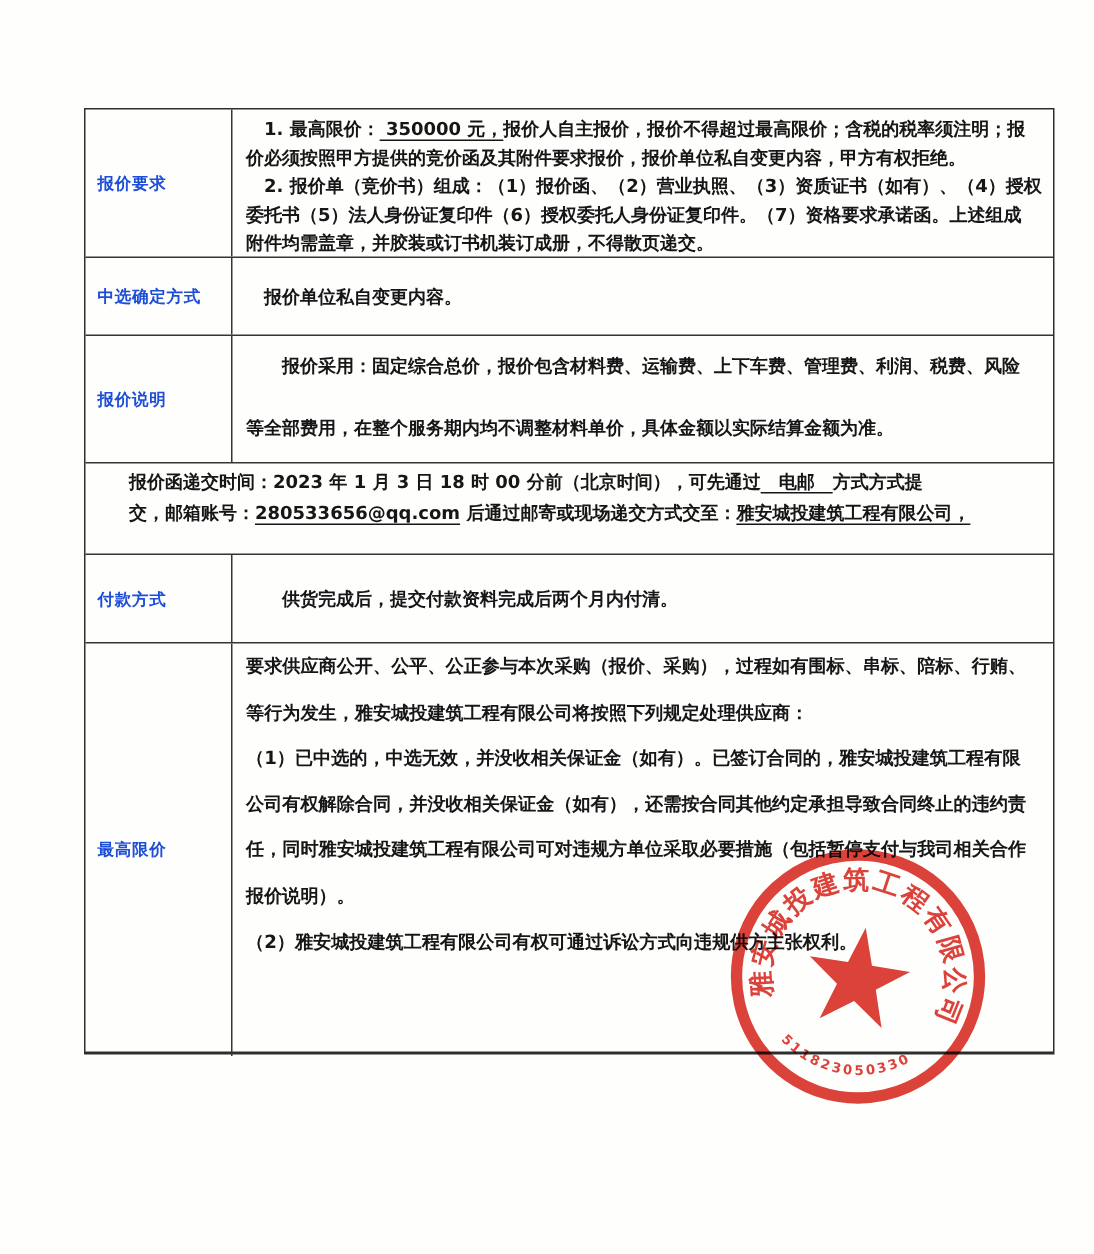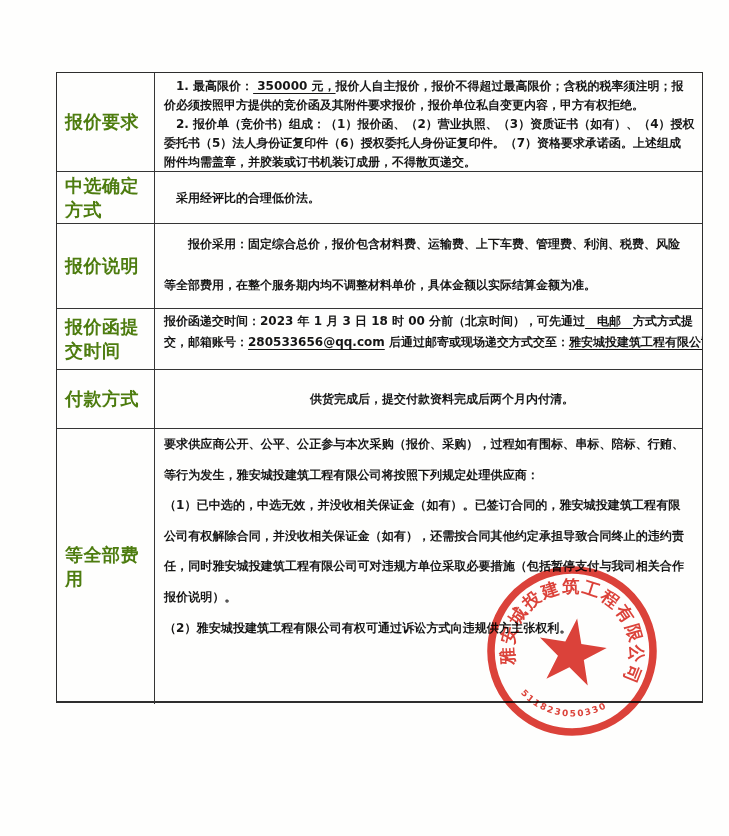--- a/index.html
+++ b/index.html
@@ -18,37 +18,37 @@
     box-sizing:border-box;
     background:transparent;
   }
   .t-row{display:flex;box-sizing:border-box;border-top:1.4px solid #353535;}
   .t-row:first-child{border-top:none;}
   .row-label{
     width:98px;flex:0 0 98px;box-sizing:border-box;
     border-right:1.5px solid #353535;
     display:flex;align-items:center;
     padding-left:8px;
-    font-weight:700;font-size:18px;letter-spacing:.5px;
-    color:#4d7c0f;
+    font-weight:700;font-size:11px;letter-spacing:.5px;
+    color:#1d4ed8;
   }
   .row-content{
     flex:1;box-sizing:border-box;
     padding:0 6px 0 9px;
     font-size:12px;
     overflow:hidden;
   }
   .line{white-space:nowrap;}
   .u{text-decoration:underline;text-underline-offset:3px;text-decoration-thickness:1px;}
   
   .r1{height:98px;}  .r1 .row-content{padding-top:4px;} .r1 .line{line-height:18.9px;font-weight:600;}
   .r2{height:52px;justify-content:flex-end;}  .r2 .row-content{display:flex;flex-direction:column;justify-content:center;} .r2 .line{line-height:16px;font-weight:600;}
   .r3{height:85px;}  .r3 .line{line-height:41px;font-weight:600;}
-  .r4{height:61px;}  .r4 .row-content{padding-top:2px;font-weight:700;} .r4 .line{line-height:21.3px;}
-  .r5{height:59px;}  .r5 .row-content{display:flex;flex-direction:column;justify-content:center;} .r5 .line{line-height:16px;font-weight:600;text-align:center;}
+  .r4{height:61px;}  .r4 .row-content{padding-top:2px;font-weight:700;} .r4 .line{line-height:21.3px;margin-left:20px;}
+  .r5{height:59px;}  .r5 .row-content{display:flex;flex-direction:column;justify-content:center;} .r5 .line{line-height:16px;font-weight:600;}
   .r6{height:276px;} .r6 .line{line-height:30.6px;font-weight:600;font-size:12.1px;}
   
   .stamp{
     position:absolute;left:480px;top:562px;width:184px;height:178px;
     transform:rotate(9deg);
     opacity:.88;
     mix-blend-mode:multiply;
     pointer-events:none;
   }
   .stamp text{font-family:"DejaVu Sans",sans-serif;}
@@ -65,45 +65,44 @@
           <div class="line"><span>　1. 最高限价：</span><span class="u"> 350000 元，</span><span>报价人自主报价，报价不得超过最高限价；含税的税率须注明；报</span></div>
           <div class="line"><span>价必须按照甲方提供的竞价函及其附件要求报价，报价单位私自变更内容，甲方有权拒绝。</span></div>
           <div class="line"><span>　2. 报价单（竞价书）组成：（1）报价函、（2）营业执照、（3）资质证书（如有）、（4）授权</span></div>
           <div class="line"><span>委托书（5）法人身份证复印件（6）授权委托人身份证复印件。（7）资格要求承诺函。上述组成</span></div>
           <div class="line"><span>附件均需盖章，并胶装或订书机装订成册，不得散页递交。</span></div>
         </div>
       </div>
       <div class="t-row r2">
         <div class="row-label">中选确定方式</div>
         <div class="row-content">
-          <div class="line"><span>　采用经评比的合理低价法。</span></div>
+          <div class="line"><span>　报价单位私自变更内容。</span></div>
         </div>
       </div>
       <div class="t-row r3">
         <div class="row-label">报价说明</div>
         <div class="row-content">
           <div class="line"><span>　　报价采用：固定综合总价，报价包含材料费、运输费、上下车费、管理费、利润、税费、风险</span></div>
           <div class="line"><span>等全部费用，在整个服务期内均不调整材料单价，具体金额以实际结算金额为准。</span></div>
         </div>
       </div>
       <div class="t-row r4">
-        <div class="row-label">报价函提交时间</div>
         <div class="row-content">
           <div class="line"><span>报价函递交时间：2023 年 1 月 3 日 18 时 00 分前（北京时间），可先通过</span><span class="u">　电邮　</span><span>方式方式提</span></div>
           <div class="line"><span>交，邮箱账号：</span><span class="u">280533656@qq.com</span><span> 后通过邮寄或现场递交方式交至：</span><span class="u">雅安城投建筑工程有限公司，</span></div>
         </div>
       </div>
       <div class="t-row r5">
         <div class="row-label">付款方式</div>
         <div class="row-content">
           <div class="line"><span>　　供货完成后，提交付款资料完成后两个月内付清。</span></div>
         </div>
       </div>
       <div class="t-row r6">
-        <div class="row-label">等全部费用</div>
+        <div class="row-label">最高限价</div>
         <div class="row-content">
           <div class="line"><span>要求供应商公开、公平、公正参与本次采购（报价、采购），过程如有围标、串标、陪标、行贿、</span></div>
           <div class="line"><span>等行为发生，雅安城投建筑工程有限公司将按照下列规定处理供应商：</span></div>
           <div class="line"><span>（1）已中选的，中选无效，并没收相关保证金（如有）。已签订合同的，雅安城投建筑工程有限</span></div>
           <div class="line"><span>公司有权解除合同，并没收相关保证金（如有），还需按合同其他约定承担导致合同终止的违约责</span></div>
           <div class="line"><span>任，同时雅安城投建筑工程有限公司可对违规方单位采取必要措施（包括暂停支付与我司相关合作</span></div>
           <div class="line"><span>报价说明）。</span></div>
           <div class="line"><span>（2）雅安城投建筑工程有限公司有权可通过诉讼方式向违规供方主张权利。</span></div>
         </div>
       </div>

